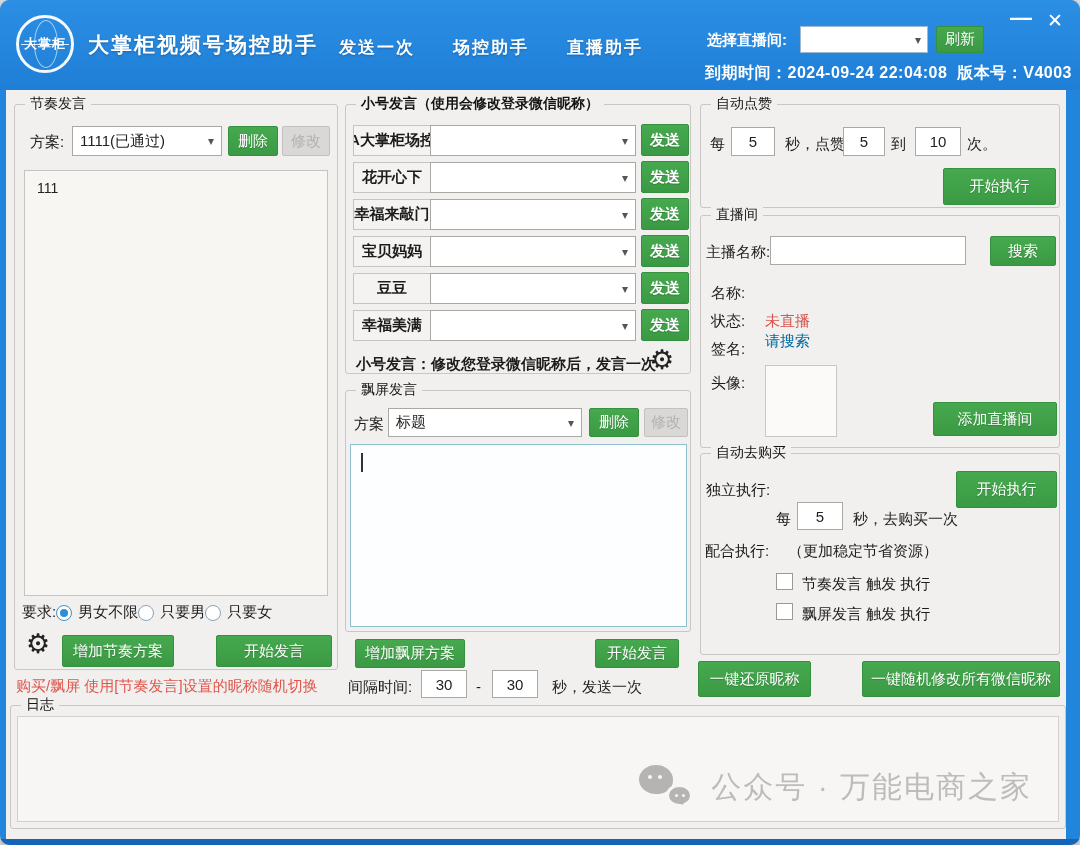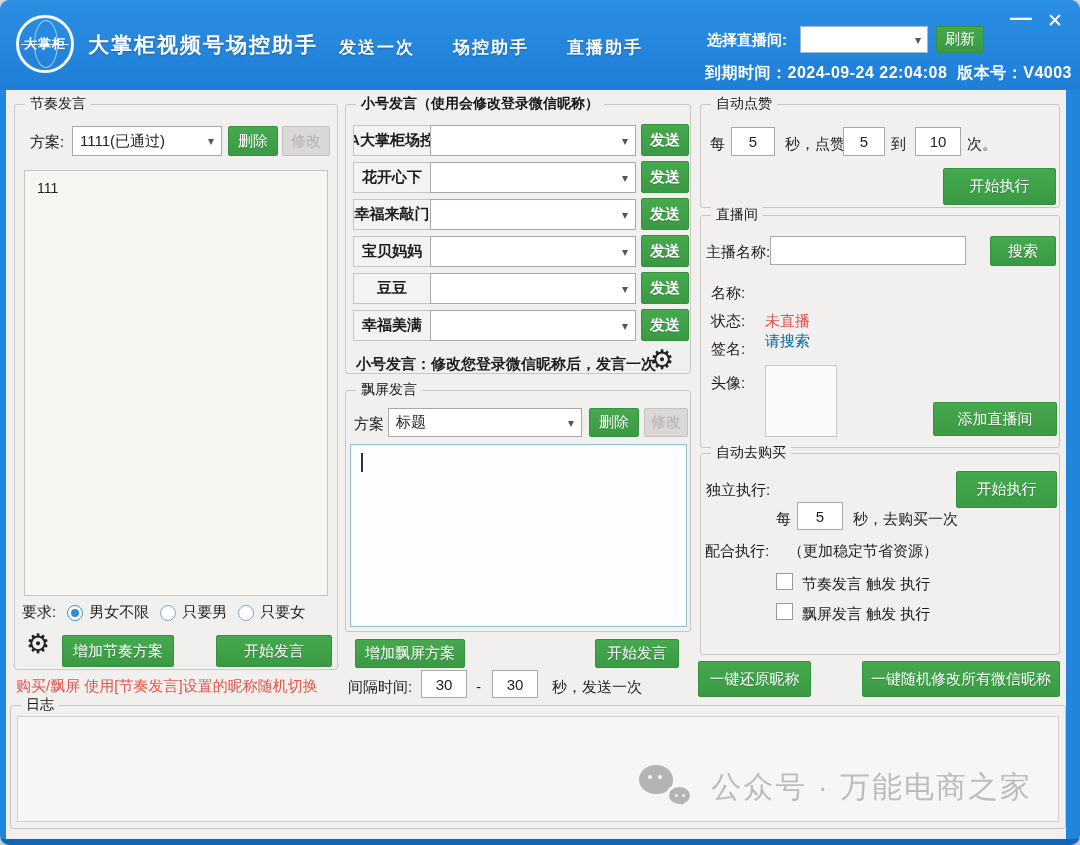--- a/index.html
+++ b/index.html
@@ -34,21 +34,21 @@
   .lbl{white-space:nowrap;}
   .gear{font-size:27px;color:#222;line-height:1;cursor:pointer;}
   
   .grp-rhythm{left:8px;top:14px;width:324px;height:566px;}
   .rh-plan-label{left:24px;top:43px;}
   .rh-plan-select{left:66px;top:36px;width:150px;height:30px;}
   .rh-del{left:222px;top:36px;width:50px;height:30px;}
   .rh-mod{left:276px;top:36px;width:48px;height:30px;}
   .rh-list{left:18px;top:80px;width:304px;height:426px;background:#f7f6f3;border:1px solid #c6c4c0;overflow:hidden;}
   .rh-list-item{padding:9px 12px;font-size:14px;color:#222;cursor:pointer;}
-  .rh-req-row{left:16px;top:513px;width:310px;display:flex;align-items:center;gap:11px;}
+  .rh-req-row{left:16px;top:513px;width:310px;display:flex;align-items:center;}
   .radio-wrap{display:flex;align-items:center;gap:6px;cursor:pointer;}
   .radio{position:relative;width:16px;height:16px;border-radius:50%;border:1px solid #8aa4b8;background:#fff;display:inline-block;}
   .radio.on{border-color:#3c8fd0;}
   .radio.on::after{content:"";position:absolute;left:3px;top:3px;right:3px;bottom:3px;border-radius:50%;background:#2e8fd8;}
   .rh-gear{left:20px;top:541px;}
   .rh-add{left:56px;top:545px;width:112px;height:32px;}
   .rh-start{left:210px;top:545px;width:116px;height:32px;}
   .hint-text{left:10px;top:587px;font-size:15px;color:#e0564d;white-space:nowrap;}
   
   .grp-accounts{left:339px;top:14px;width:346px;height:270px;font-weight:bold;}

